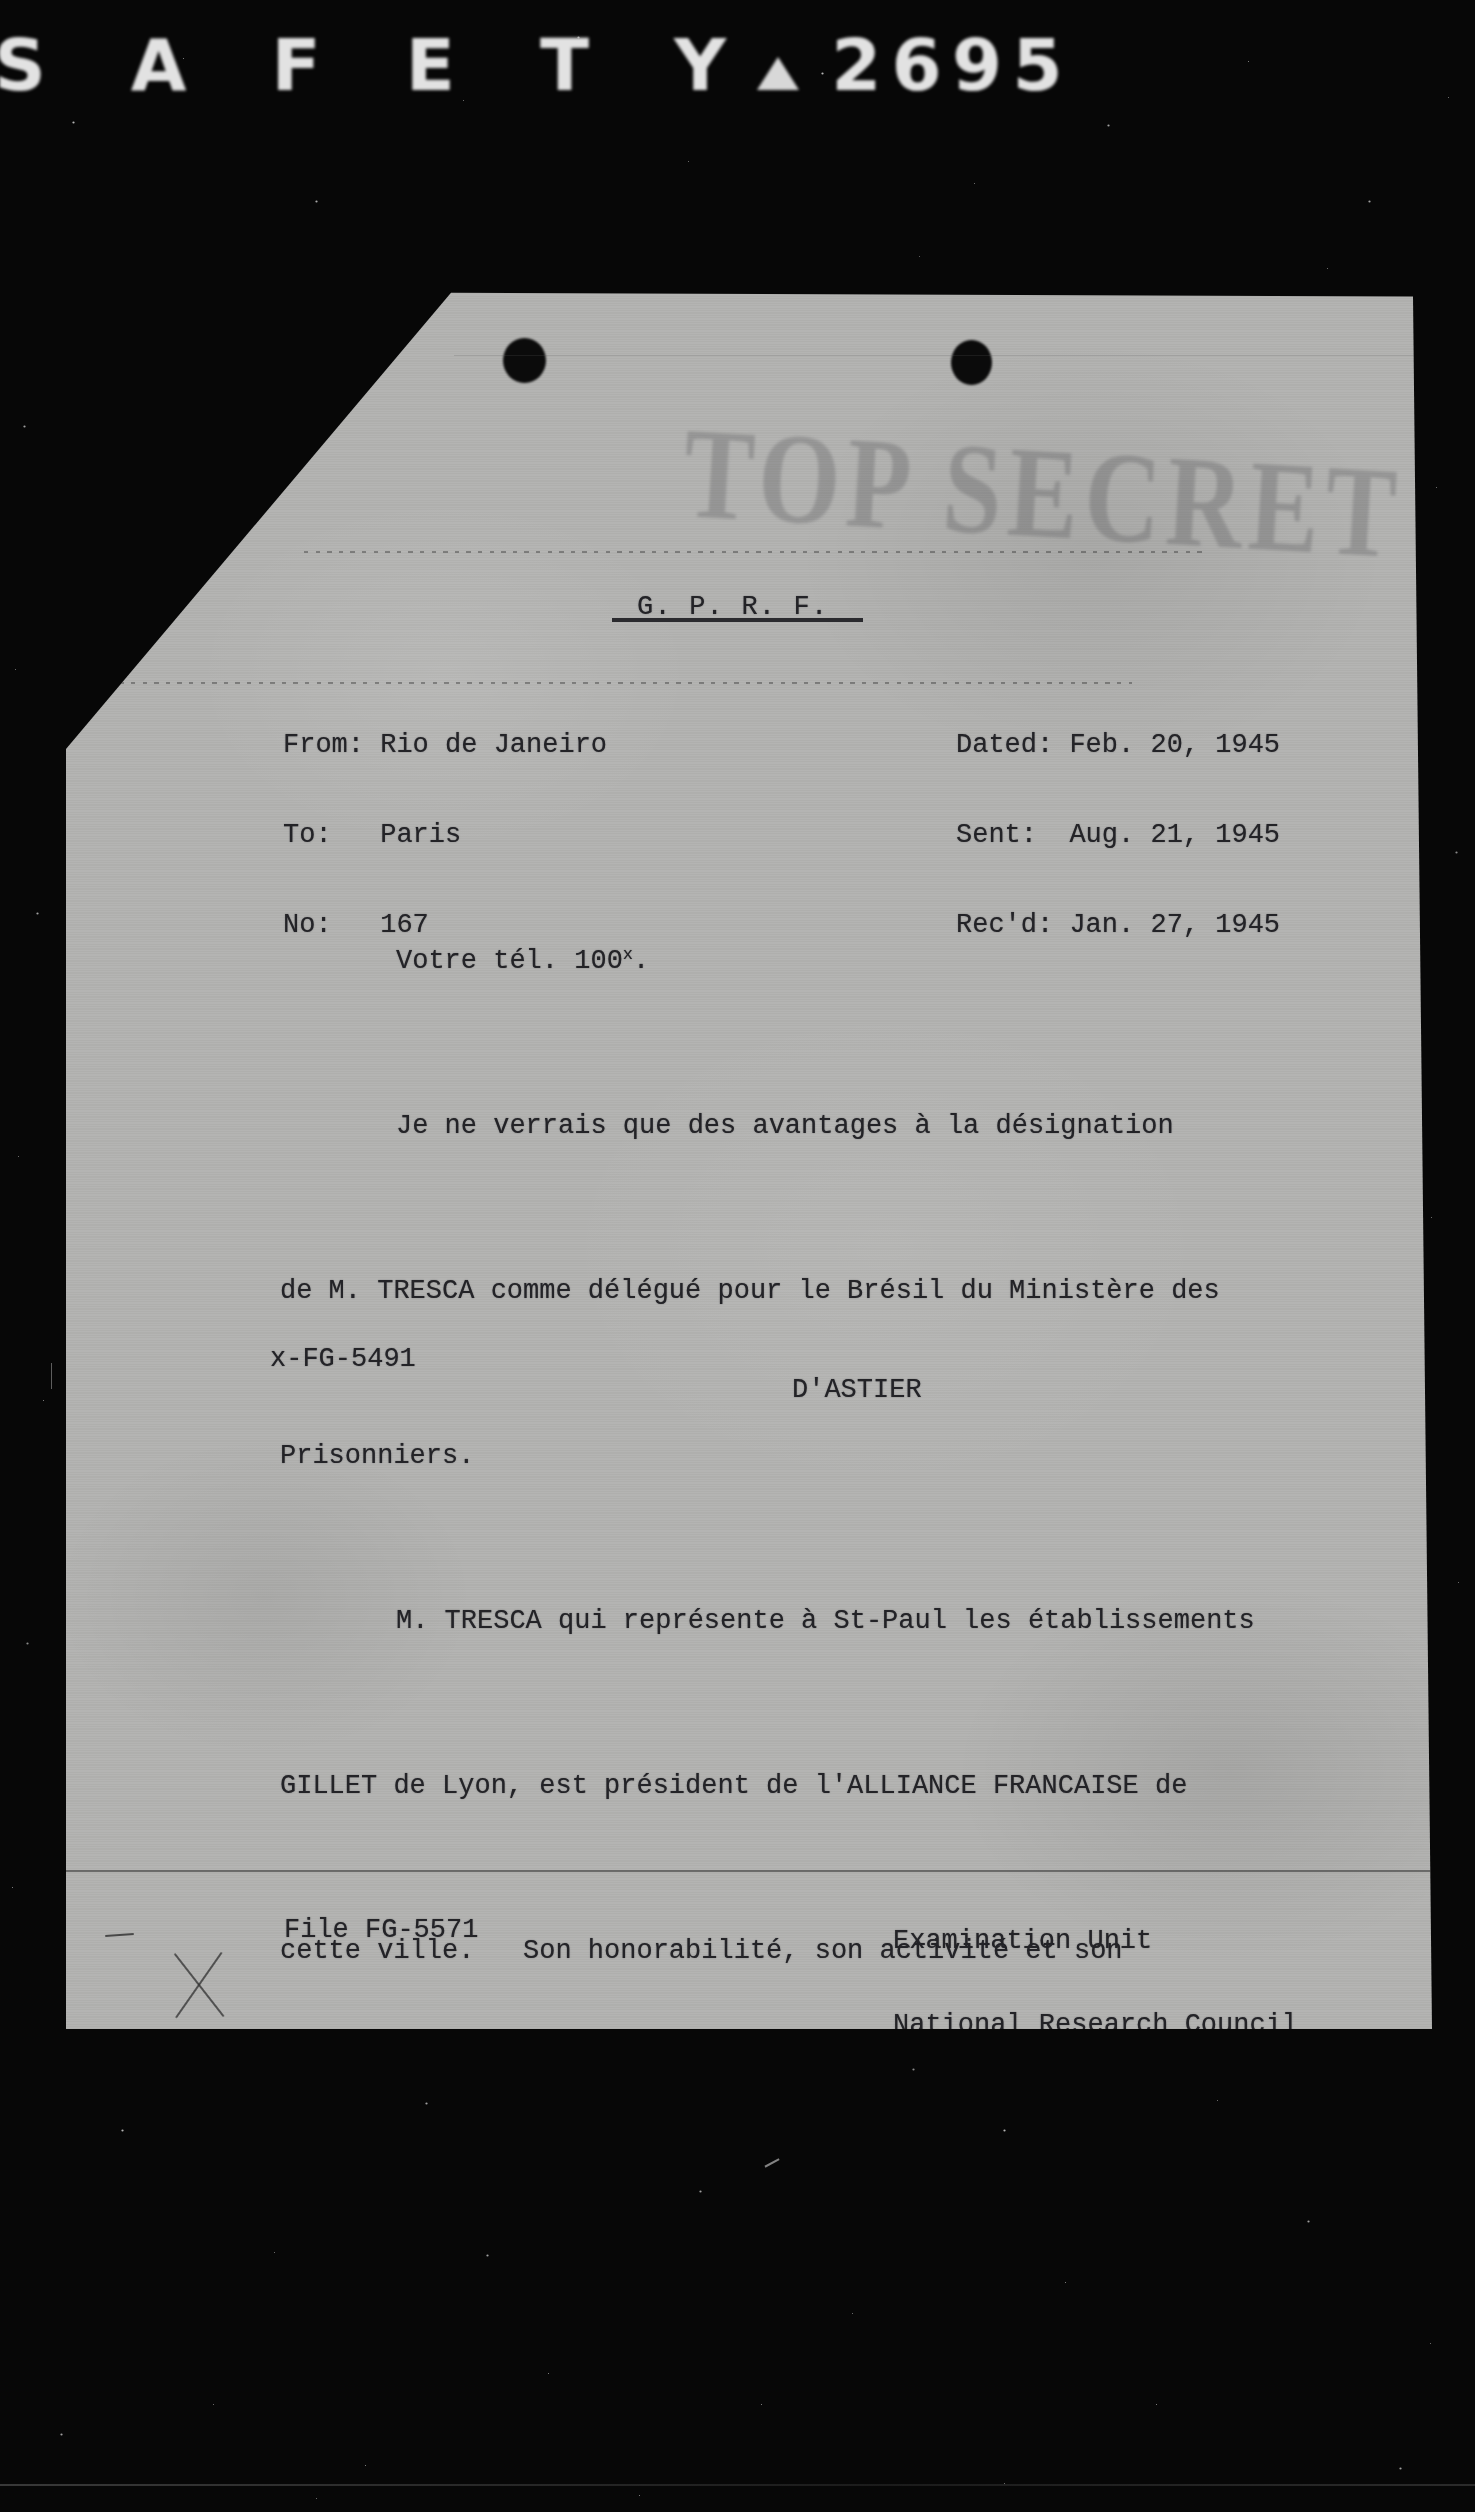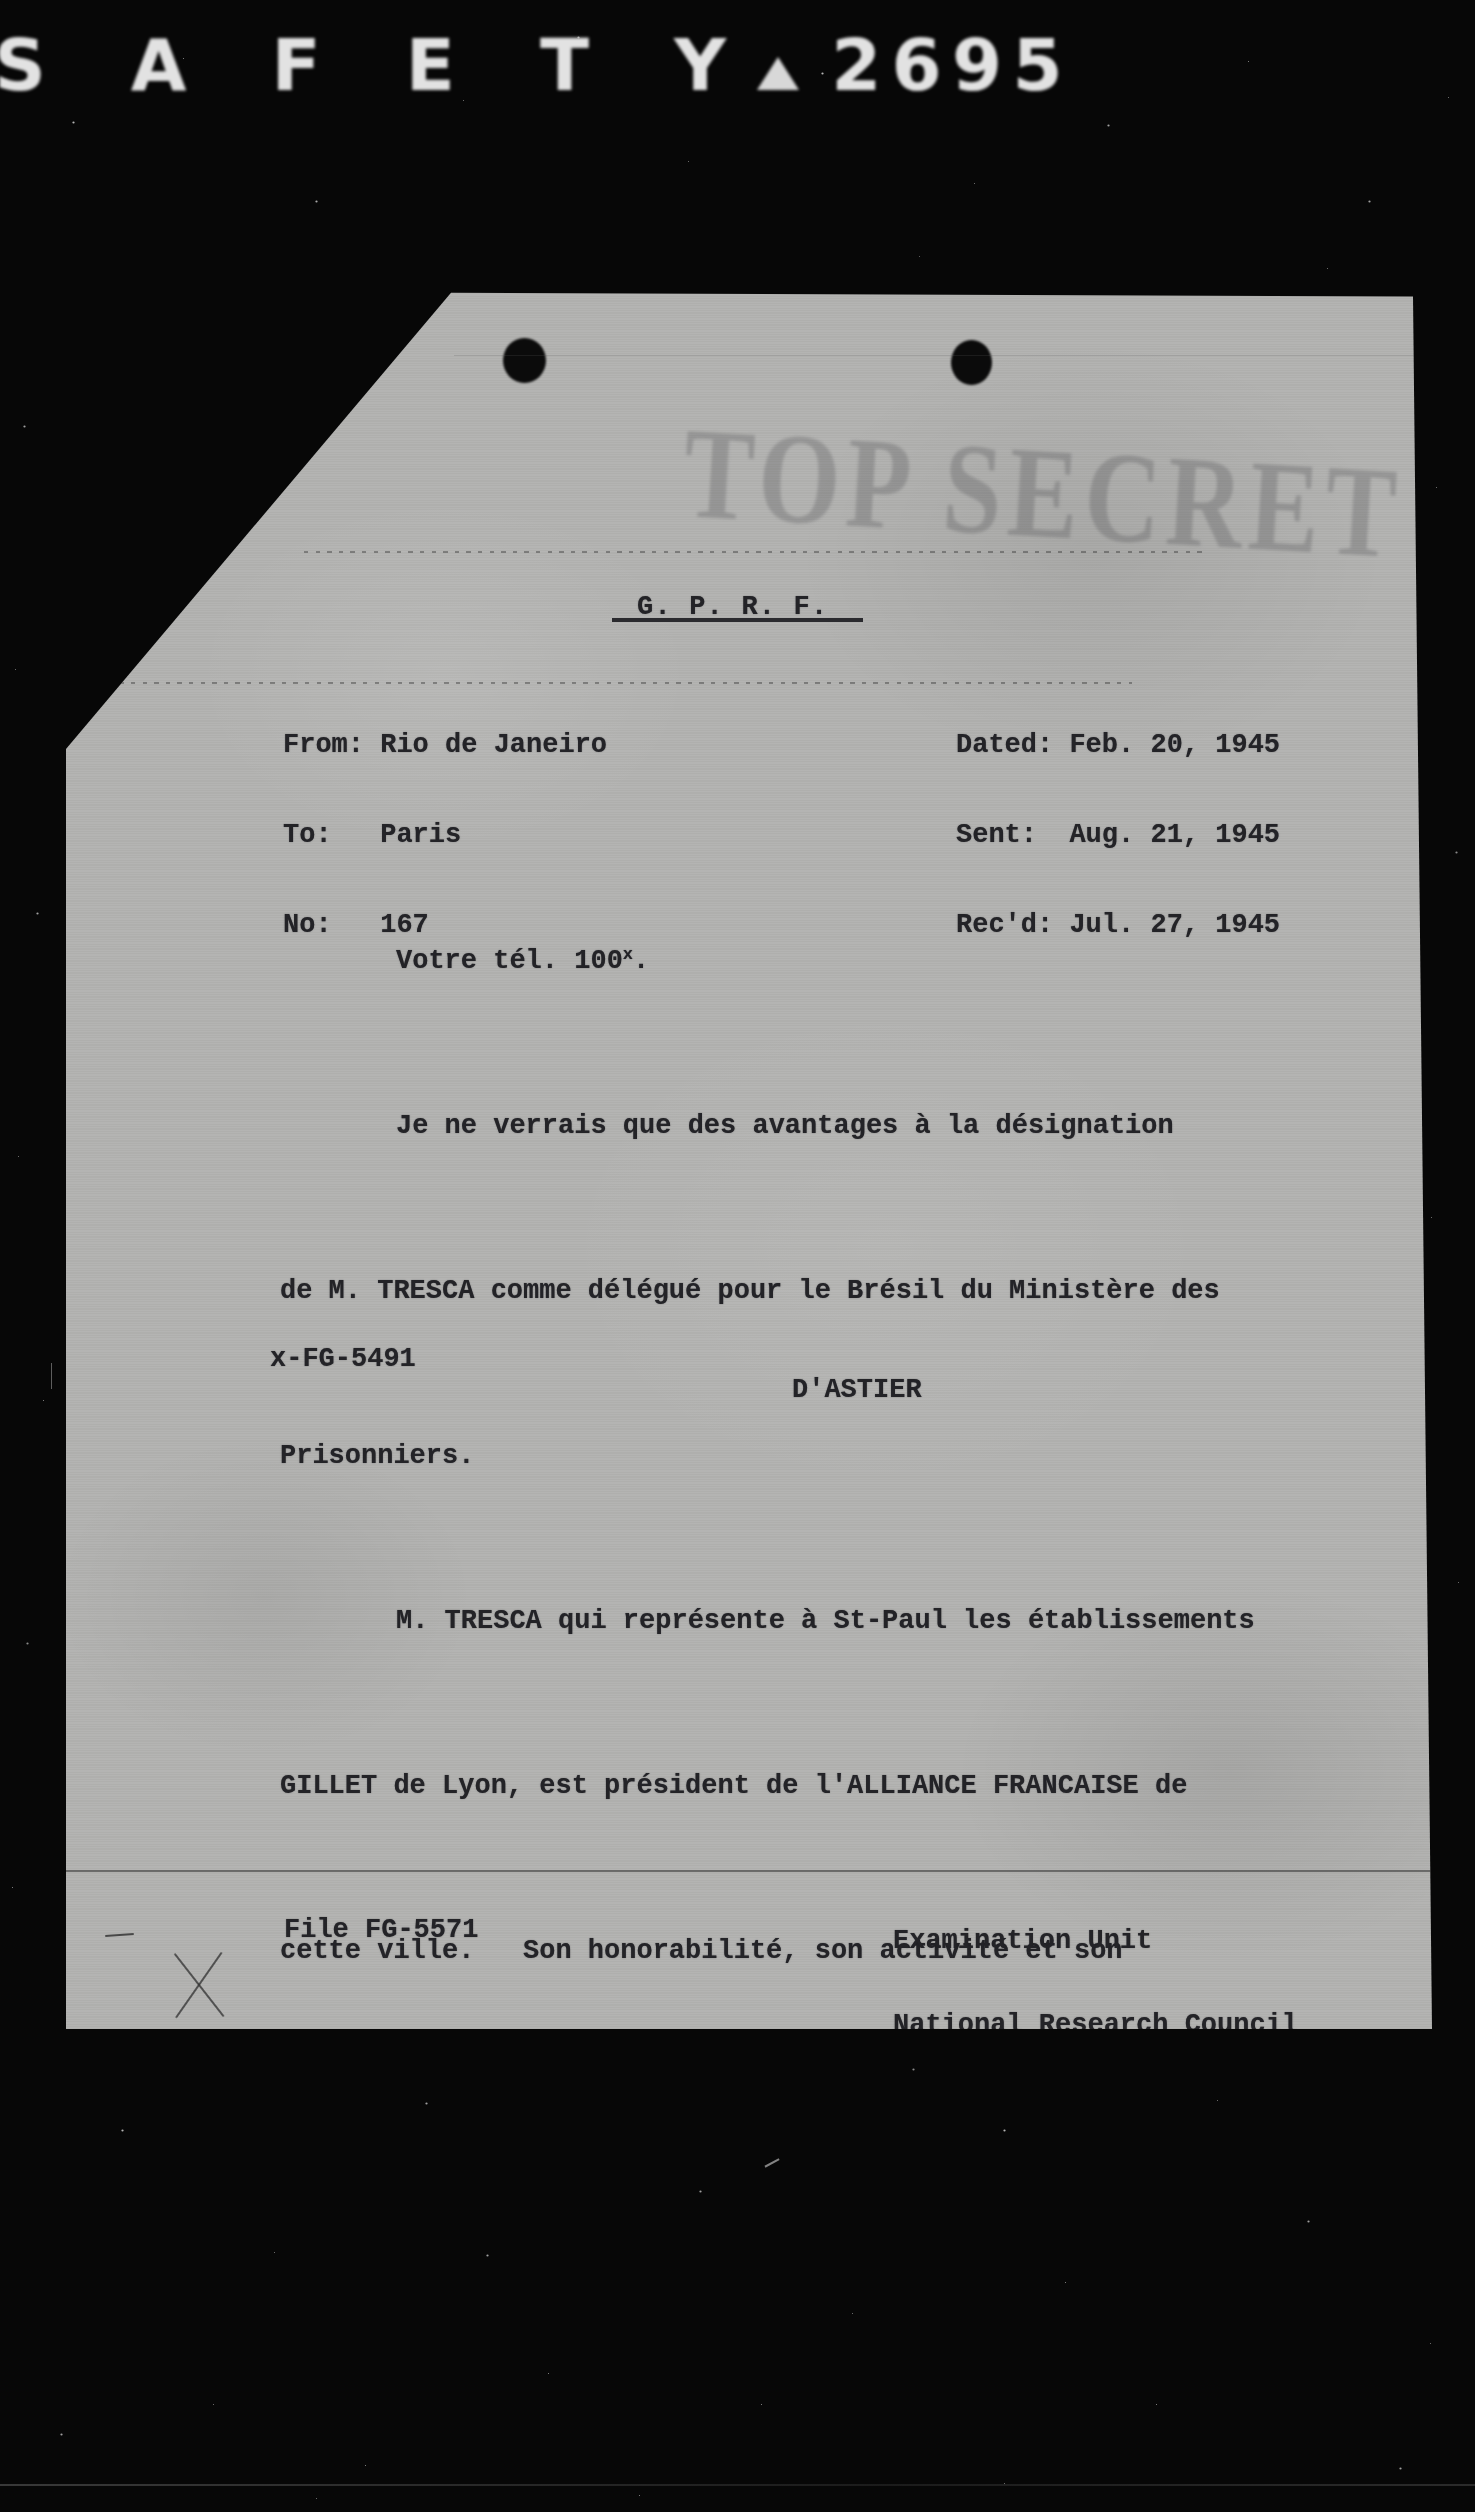--- a/index.html
+++ b/index.html
@@ -63,21 +63,21 @@
      font-family:"Liberation Serif",serif;font-weight:700;font-size:129px;letter-spacing:7.3px;
      color:rgba(72,72,74,.27);transform:rotate(3.3deg) scaleX(.82);transform-origin:left top;
      filter:blur(1.8px);}
   .crease-top{position:absolute;left:396px;top:64px;width:974px;height:1.2px;background:rgba(90,90,90,.22);}
   .dotted{position:absolute;height:1.8px;filter:blur(0.6px);
      background:repeating-linear-gradient(90deg,rgba(35,35,35,.38) 0 4.3px,transparent 4.3px 11.6px);}
   .d1{left:246px;top:260px;width:901px;}
   .d2{left:15px;top:391px;width:1059px;}
   
   .type{position:absolute;font-family:"Liberation Mono","DejaVu Sans Mono",monospace;
-        font-weight:700;font-size:27px;color:#232327;white-space:pre;
+        font-weight:400;font-size:27px;color:#232327;white-space:pre;
         text-shadow:0 0 1.2px rgba(28,28,32,.55);filter:blur(0.3px);}
   .heading{left:579px;top:303px;line-height:27px;letter-spacing:1.2px;}
   .heading-underline{position:absolute;left:554px;top:327px;width:251px;height:4.3px;
         background:#2a2a2e;filter:blur(0.6px);}
   .hdr-left{left:225px;top:379px;line-height:30px;}
   .hdr-right{left:898px;top:379px;line-height:30px;}
   .body{left:222px;top:526px;line-height:55px;}
   .body .indent{padding-left:116px;}
   .body sup{font-size:17px;vertical-align:8.5px;}
   .ref{left:212px;top:1055px;line-height:27px;}
@@ -125,21 +125,21 @@
 
     <div class="type hdr-left">
       <div>From: Rio de Janeiro</div>
       <div>To:   Paris</div>
       <div>No:   167</div>
     </div>
 
     <div class="type hdr-right">
       <div>Dated: Feb. 20, 1945</div>
       <div>Sent:  Aug. 21, 1945</div>
-      <div>Rec'd: Jul. 27, 1945</div>
+      <div>Rec'd: Jan. 27, 1945</div>
     </div>
 
     <div class="type body">
       <div class="indent"><span>Votre tél. 100</span><sup>x</sup><span>.</span></div>
       <div class="indent">Je ne verrais que des avantages à la désignation</div>
       <div>de M. TRESCA comme délégué pour le Brésil du Ministère des</div>
       <div>Prisonniers.</div>
       <div class="indent">M. TRESCA qui représente à St-Paul les établissements</div>
       <div>GILLET de Lyon, est président de l'ALLIANCE FRANCAISE de</div>
       <div>cette ville.   Son honorabilité, son activité et son</div>

